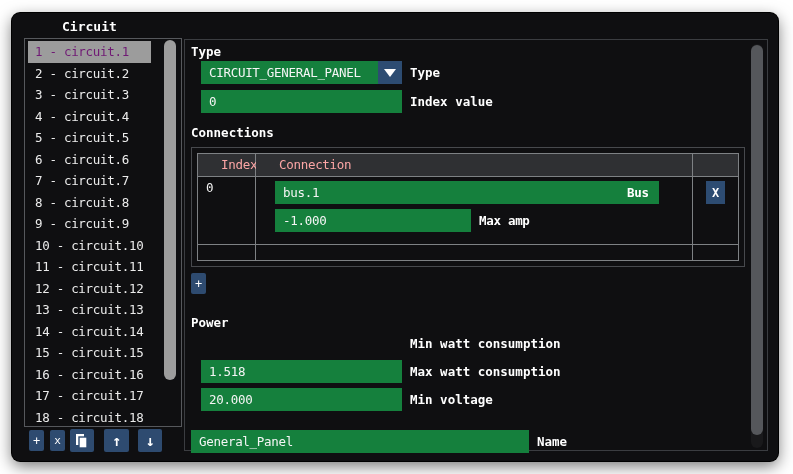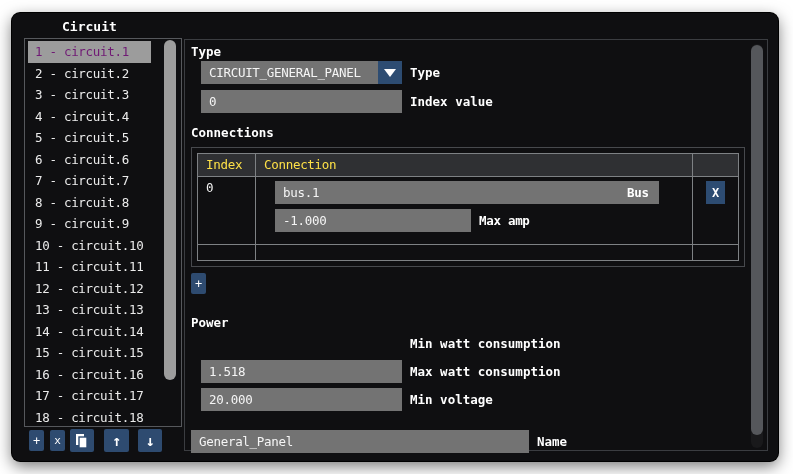--- a/index.html
+++ b/index.html
@@ -30,42 +30,42 @@
   #btn-down { left:126px; top:416px; width:24px; height:23px; font-size:15px; font-weight:bold; }
 
   
   .main-panel { position:absolute; left:172px; top:26px; width:584px; height:412px;
                 border:1px solid #3b3d41; }
   .section-heading { position:absolute; font-size:12.5px; font-weight:bold; color:#fff; white-space:nowrap; }
   #h-type  { left:6px; top:4px; }
   #h-conn  { left:6px; top:85px; }
   #h-power { left:6px; top:275px; }
 
-  .fieldbox { position:absolute; background:#737373; height:23px; display:flex; align-items:center; overflow:hidden; }
+  .fieldbox { position:absolute; background:#15803d; height:23px; display:flex; align-items:center; overflow:hidden; }
   .fieldbox .val { padding-left:8px; font-size:12.5px; letter-spacing:-0.3px; color:#f5f5f5; white-space:nowrap; }
   .field-label { position:absolute; font-size:12.5px; font-weight:bold; height:23px; line-height:23px; color:#fff; white-space:nowrap; }
 
   #type-combo  { left:16px; top:21px; width:201px; }
   .combo-arrow { margin-left:auto; width:24px; height:23px; background:#2d4c72;
                  display:flex; align-items:center; justify-content:center; flex:none; cursor:pointer; }
   .tri-down { width:0; height:0; border-left:6px solid transparent; border-right:6px solid transparent;
               border-top:8px solid #fff; }
   #type-label  { left:225px; top:21px; }
   #index-field { left:16px; top:50px; width:201px; }
   #index-label { left:225px; top:50px; }
 
   #conn-group { position:absolute; left:6px; top:107px; width:554px; height:120px; border:1px solid #47494d; }
   #conn-table { position:absolute; left:5px; top:5px; width:542px; height:108px;
                 border:1px solid #7e8184; display:grid;
                 grid-template-columns:58px 1fr 45px; grid-template-rows:23px 68px 1fr; }
   .tcell { border-right:1px solid #7e8184; border-bottom:1px solid #7e8184; position:relative;
            font-size:12.5px; letter-spacing:-0.3px; }
   .tcell.lastcol { border-right:none; }
   .tcell.lastrow { border-bottom:none; }
-  .thead { background:#2f3033; line-height:22px; padding-left:8px; color:#fde047; white-space:nowrap; }
+  .thead { background:#2f3033; line-height:22px; padding-left:23px; color:#fca5a5; white-space:nowrap; }
   .tindex { padding:3px 0 0 8px; color:#f2f2f2; }
   #bus-field { left:19px; top:4px;  width:384px; }
   #bus-label { left:371px; top:4px; }
   #amp-field { left:19px; top:32px; width:196px; }
   #amp-label { left:223px; top:32px; }
   #btn-x { position:absolute; left:13px; top:4px; width:19px; height:23px; background:#2d4c72;
            color:#fff; font-size:12px; font-weight:bold; display:flex; align-items:center;
            justify-content:center; cursor:pointer; }
   #conn-add { left:6px; top:233px; width:15px; height:21px; }
 

